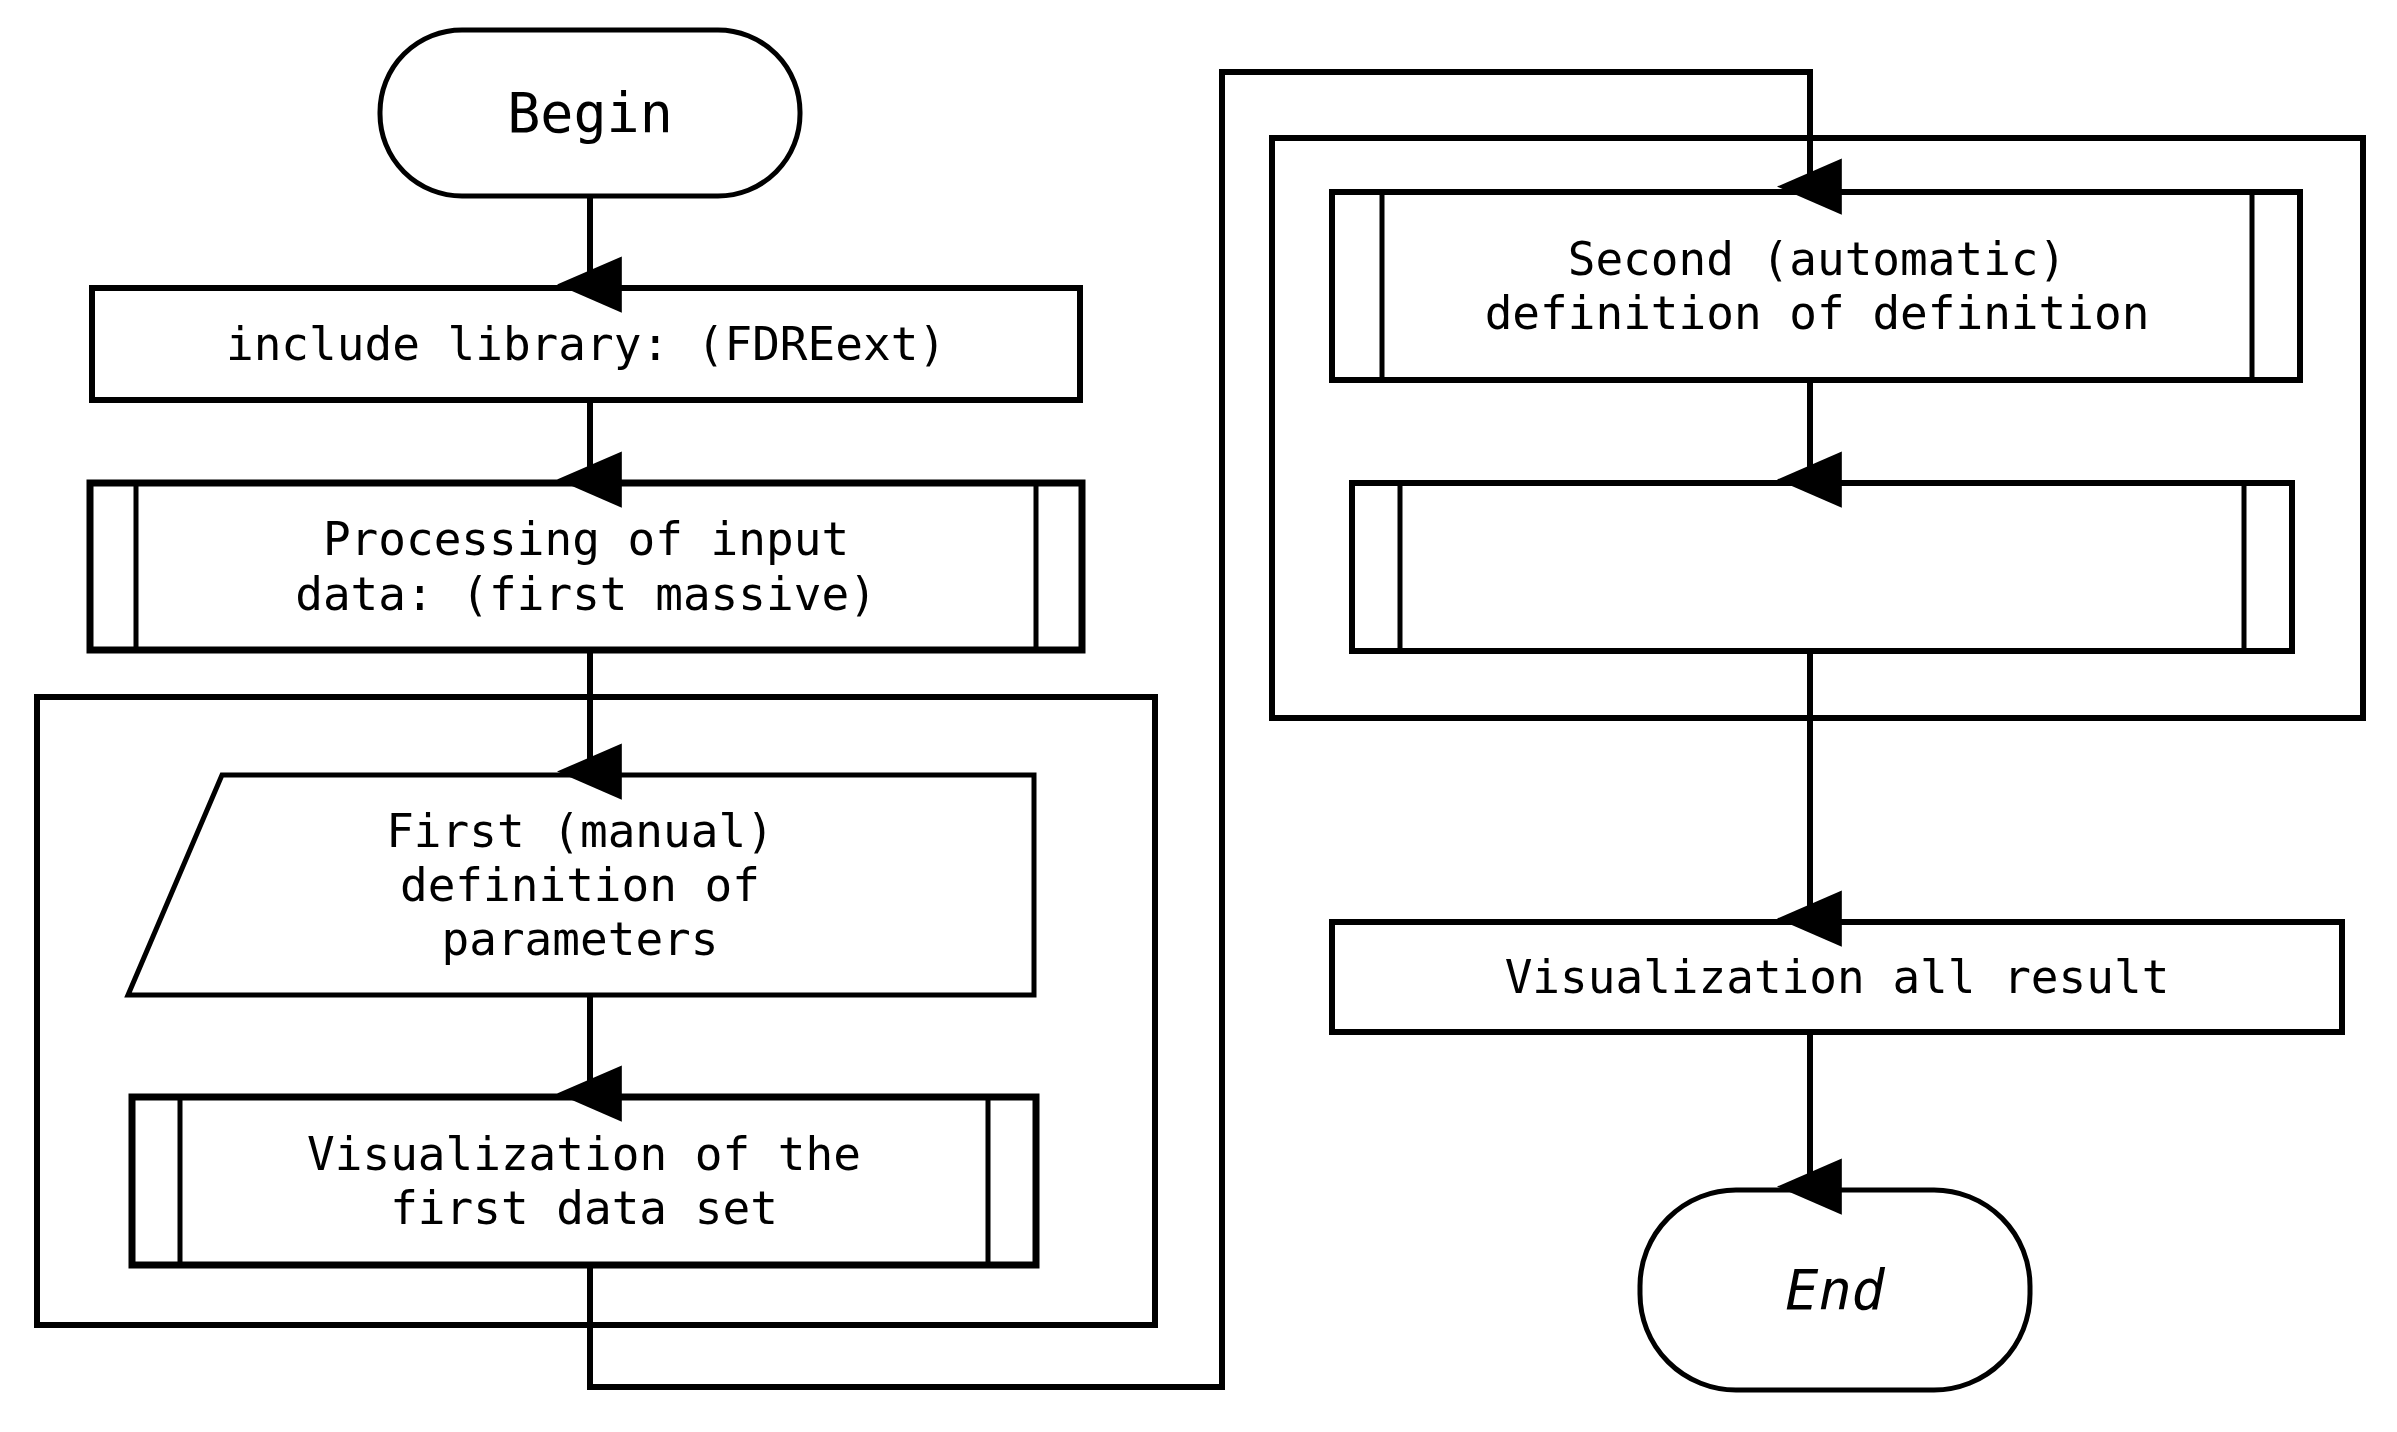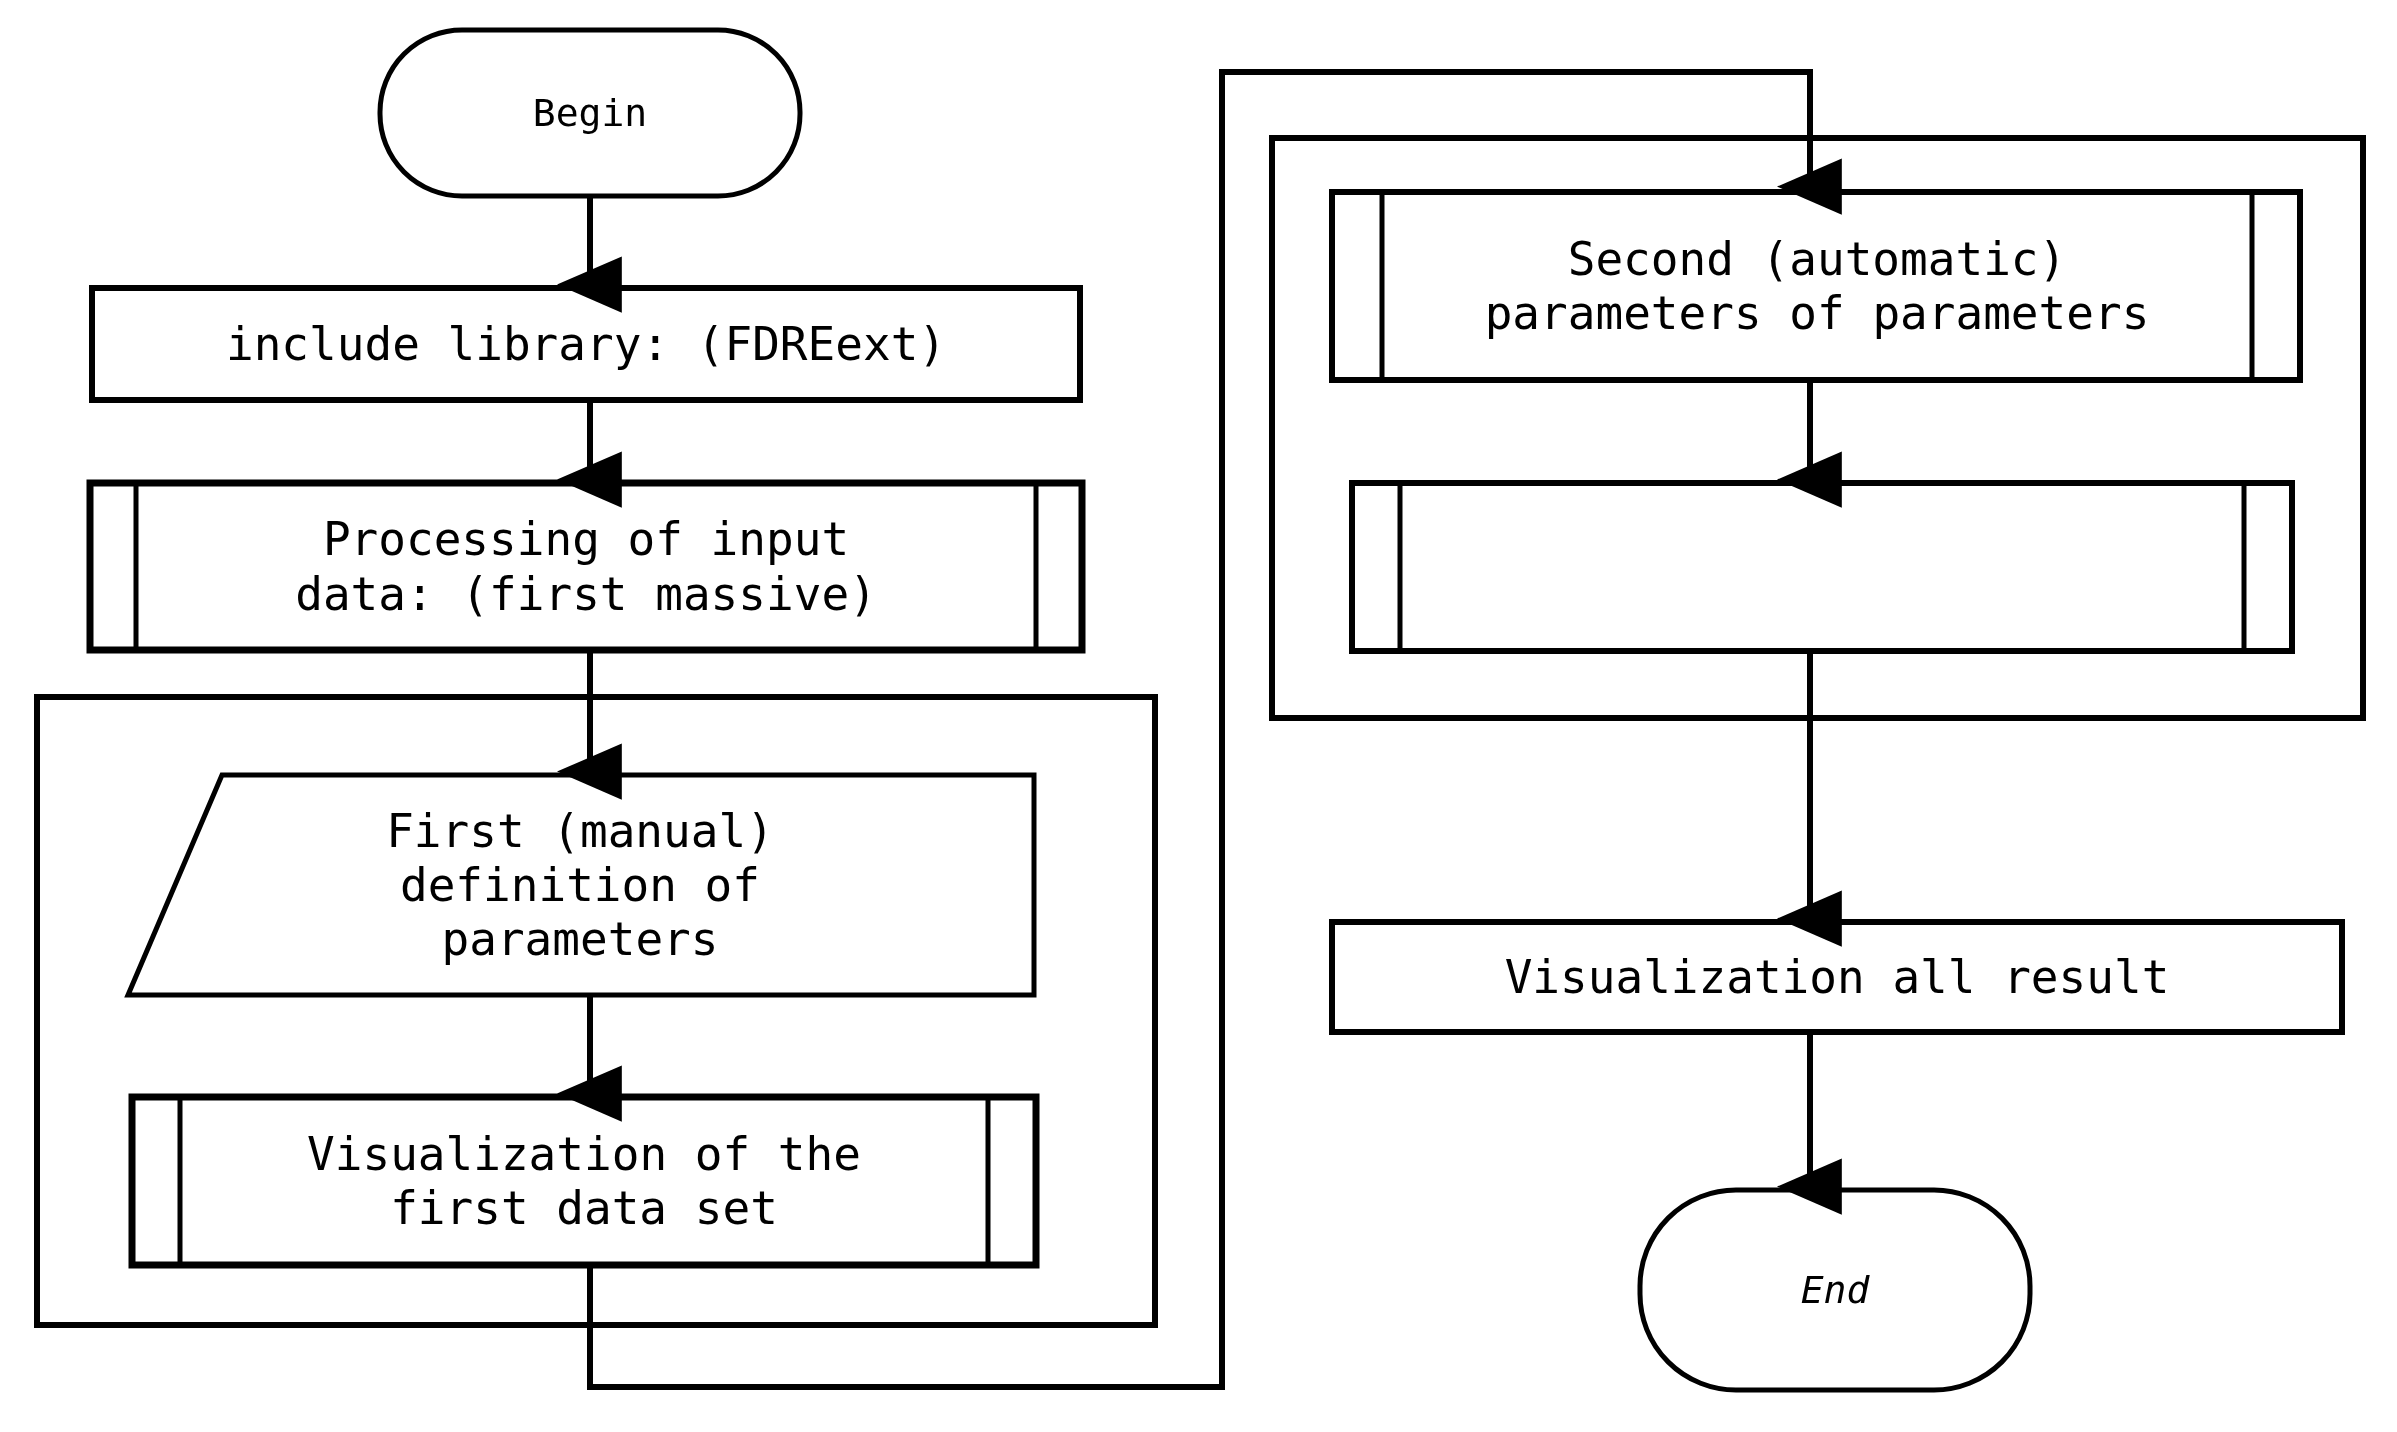--- a/index.html
+++ b/index.html
@@ -32,21 +32,21 @@
     align-items: center;
     justify-content: center;
     text-align: center;
     font-family: "DejaVu Sans Mono", "Liberation Mono", monospace;
     color: #000000;
     white-space: pre-line;
     line-height: 1.18;
     letter-spacing: 0px;
     pointer-events: auto;
   }
-  .lbl-terminal { font-size: 38px; }
+  .lbl-terminal { font-size: 55px; }
   .lbl-process  { font-size: 46px; }
   .lbl-sub      { font-size: 46px; }
   .lbl-io       { font-size: 46px; }
 </style>
 </head>
 <body>
 
 <div id="canvas">
 
   <svg class="layer" viewBox="0 0 2397 1432">
@@ -118,20 +118,20 @@
 data: (first massive)</div>
 
   <div class="node-label lbl-io" style="left:170px; top:775px; width:820px; height:220px;">First (manual)
 definition of
 parameters</div>
 
   <div class="node-label lbl-sub" style="left:180px; top:1097px; width:808px; height:168px;">Visualization of the
 first data set</div>
 
   <div class="node-label lbl-sub" style="left:1382px; top:192px; width:870px; height:188px;">Second (automatic)
-parameters of parameters</div>
+definition of definition</div>
 
 
   <div class="node-label lbl-process" style="left:1332px; top:922px; width:1010px; height:110px;">Visualization all result</div>
 
   <div class="node-label lbl-terminal" style="left:1640px; top:1190px; width:390px; height:200px;font-style:italic;">End</div>
 
 </div>
 
 </body></html>

